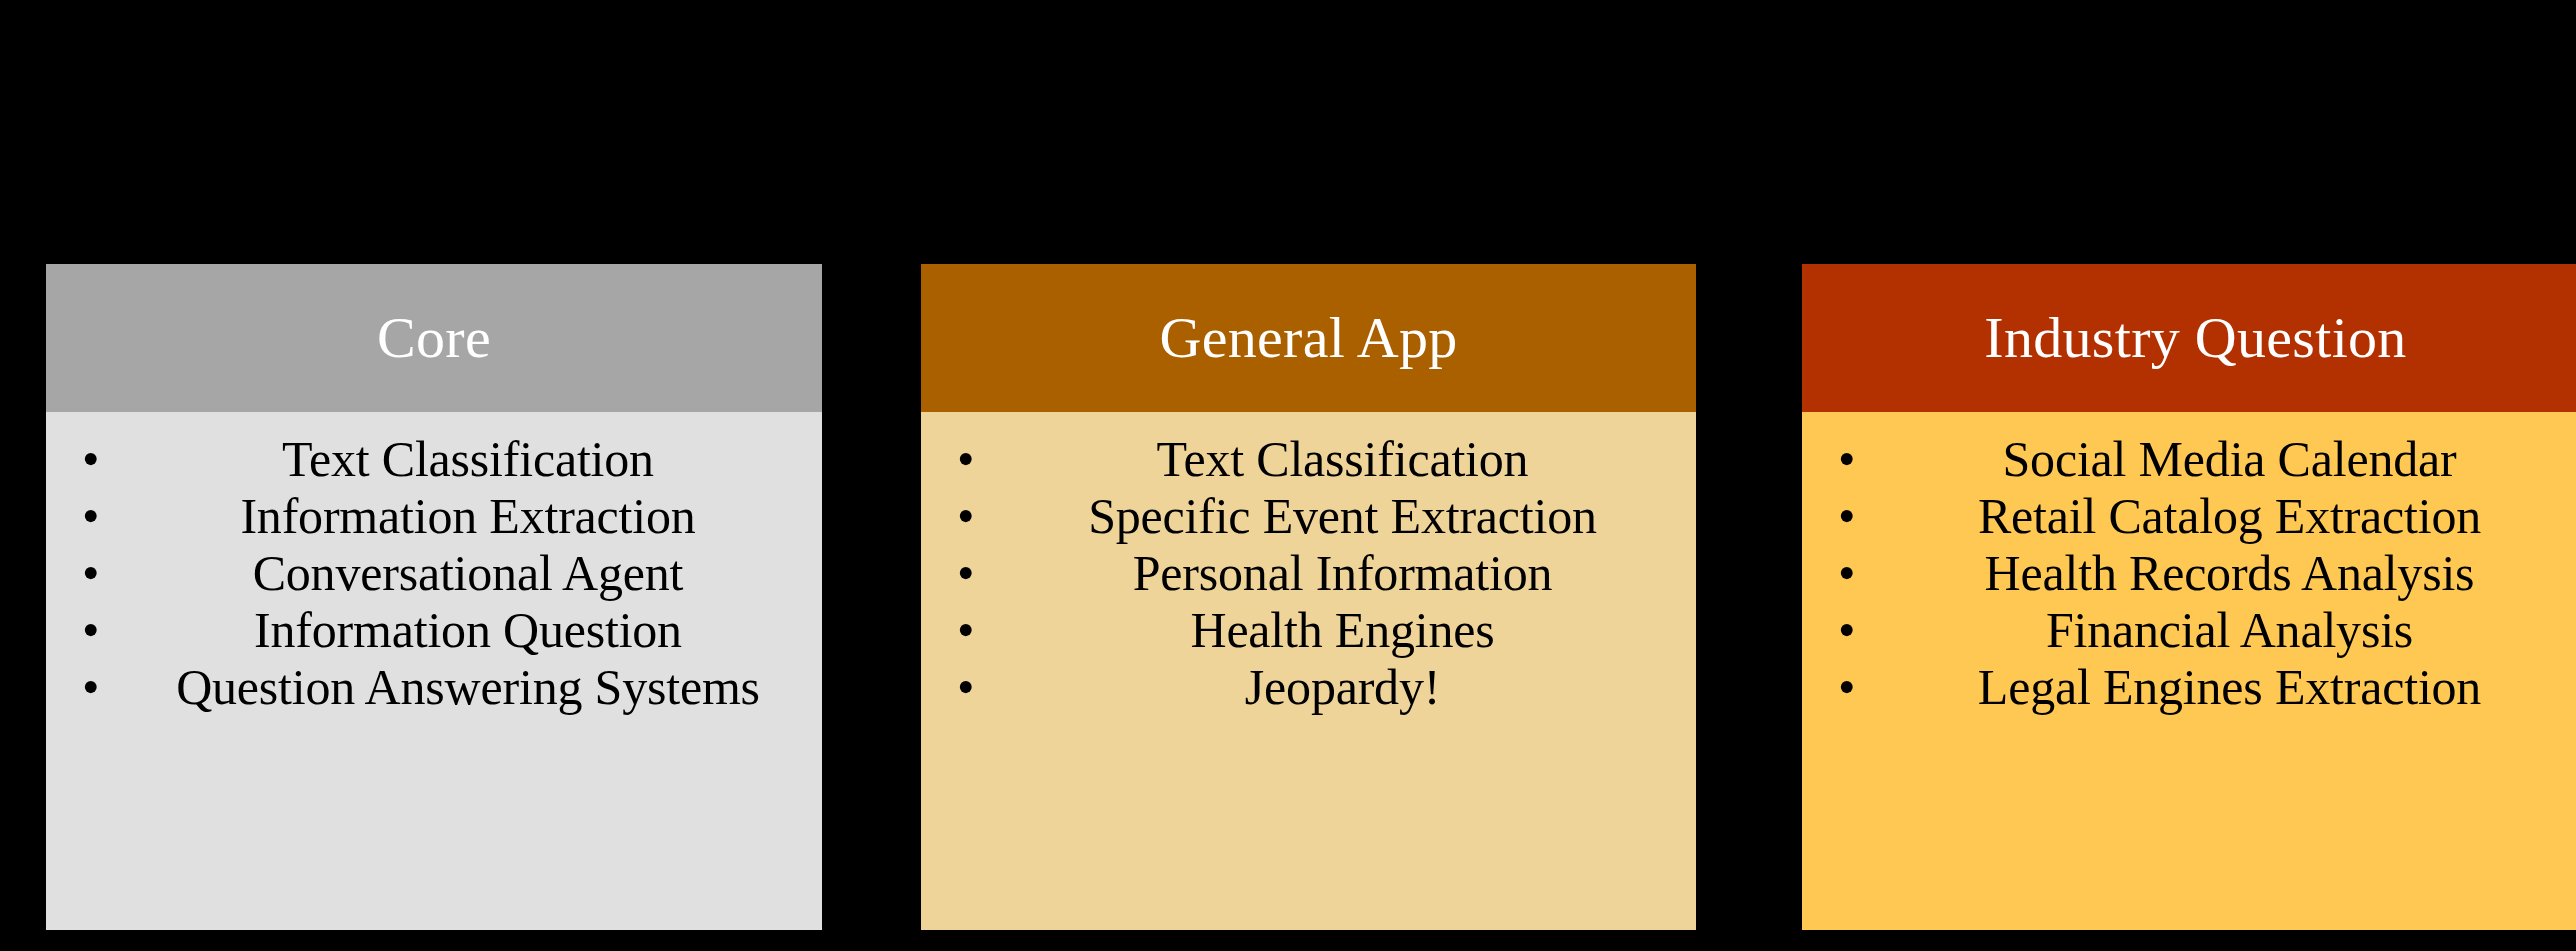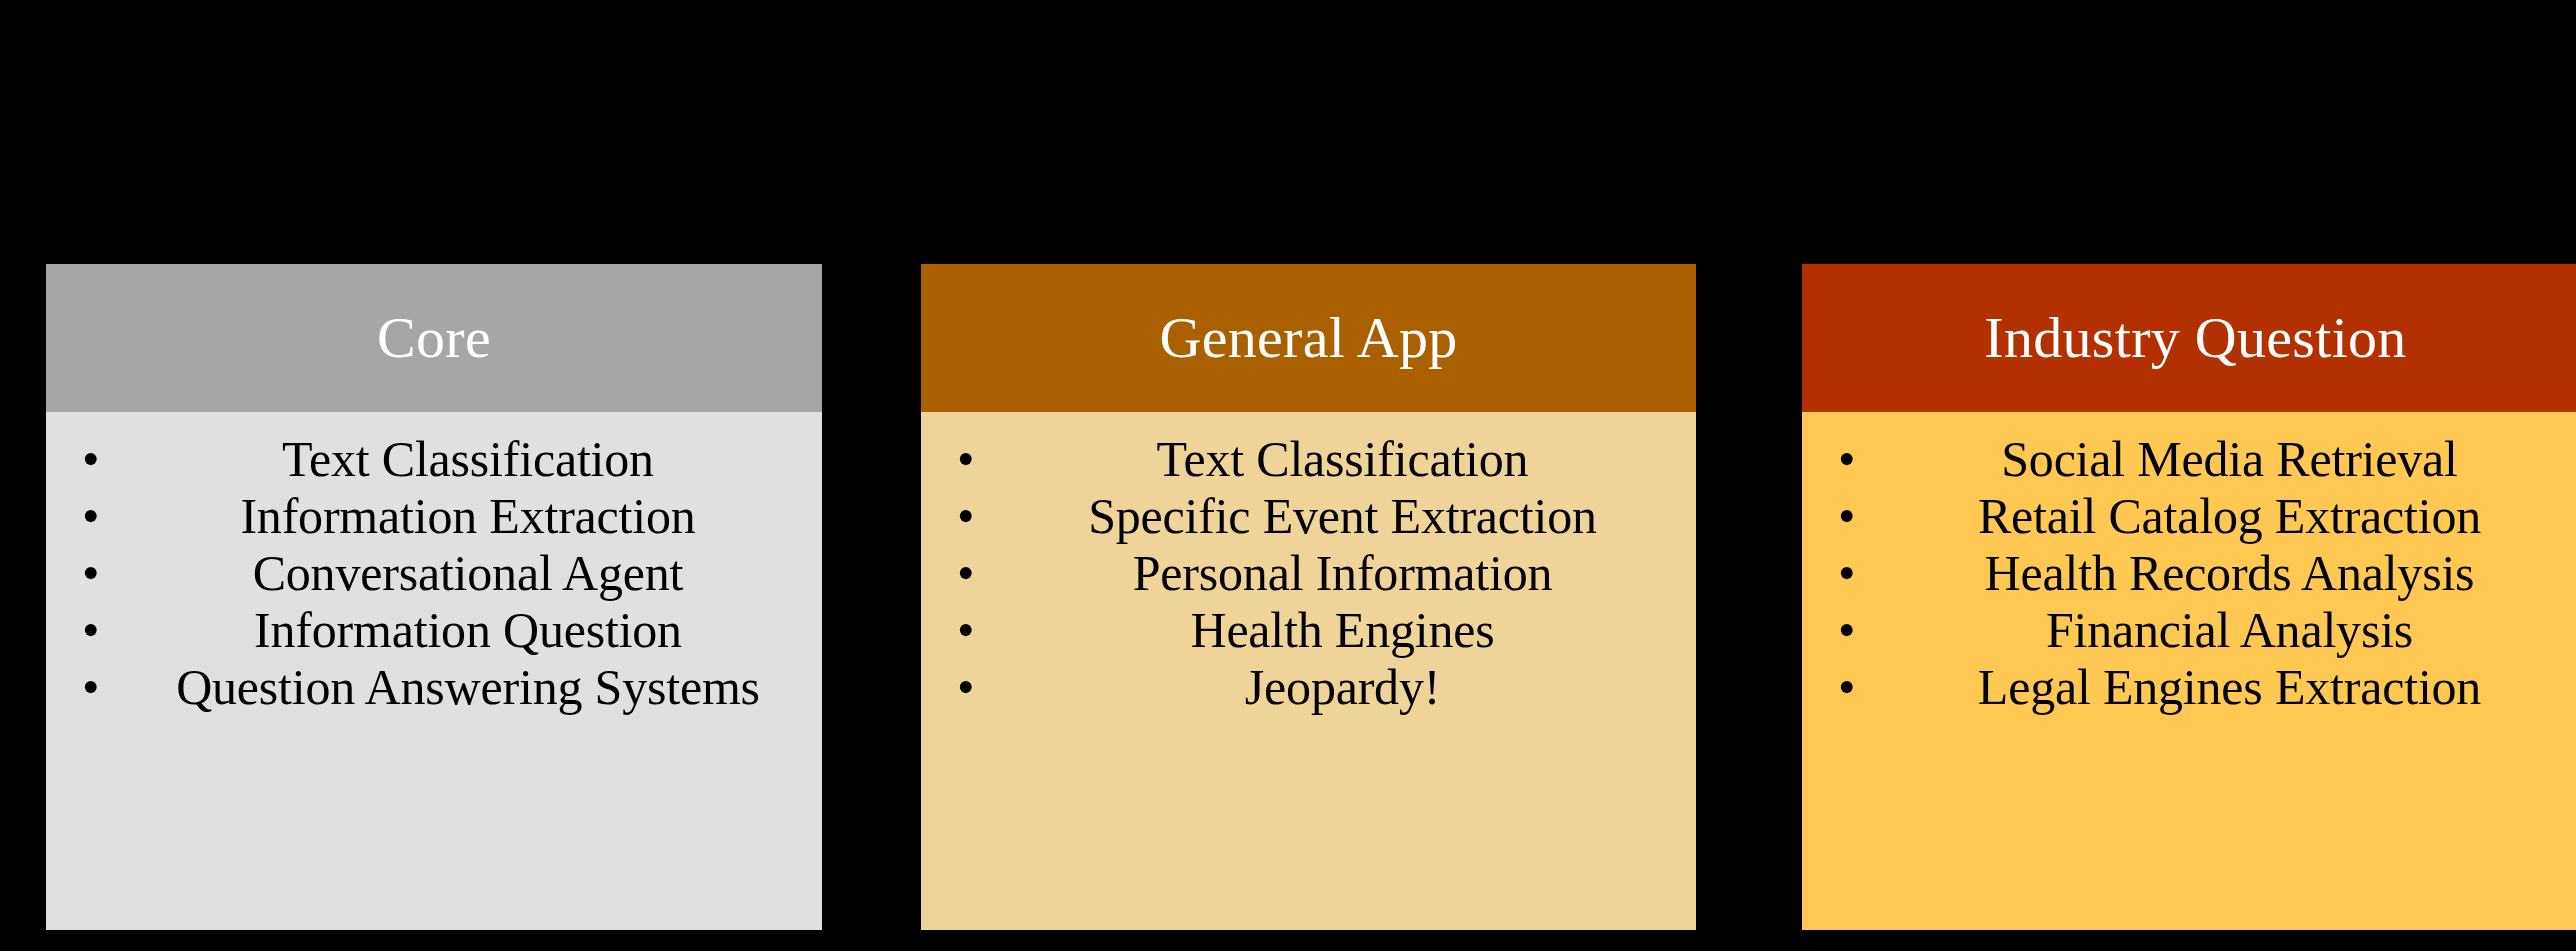--- a/index.html
+++ b/index.html
@@ -159,21 +159,21 @@
   </div>
 
   <div class="column" id="col-industry">
     <div class="column-header industry">
       <span>Industry Question</span>
     </div>
     <div class="column-body industry">
       <ul class="bullet-list">
         <li>
           <span class="bullet-dot">•</span>
-          <span class="bullet-text">Social Media Retrieval</span>
+          <span class="bullet-text">Social Media Calendar</span>
         </li>
         <li>
           <span class="bullet-dot">•</span>
           <span class="bullet-text">Retail Catalog Extraction</span>
         </li>
         <li>
           <span class="bullet-dot">•</span>
           <span class="bullet-text">Health Records Analysis</span>
         </li>
         <li>

